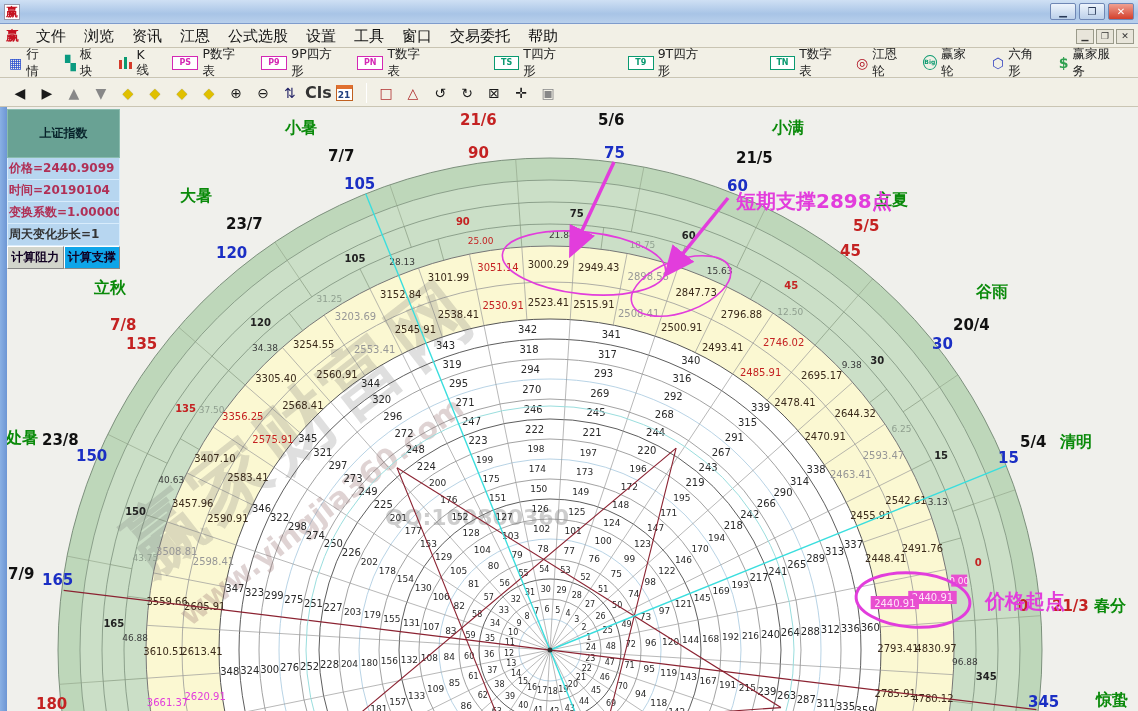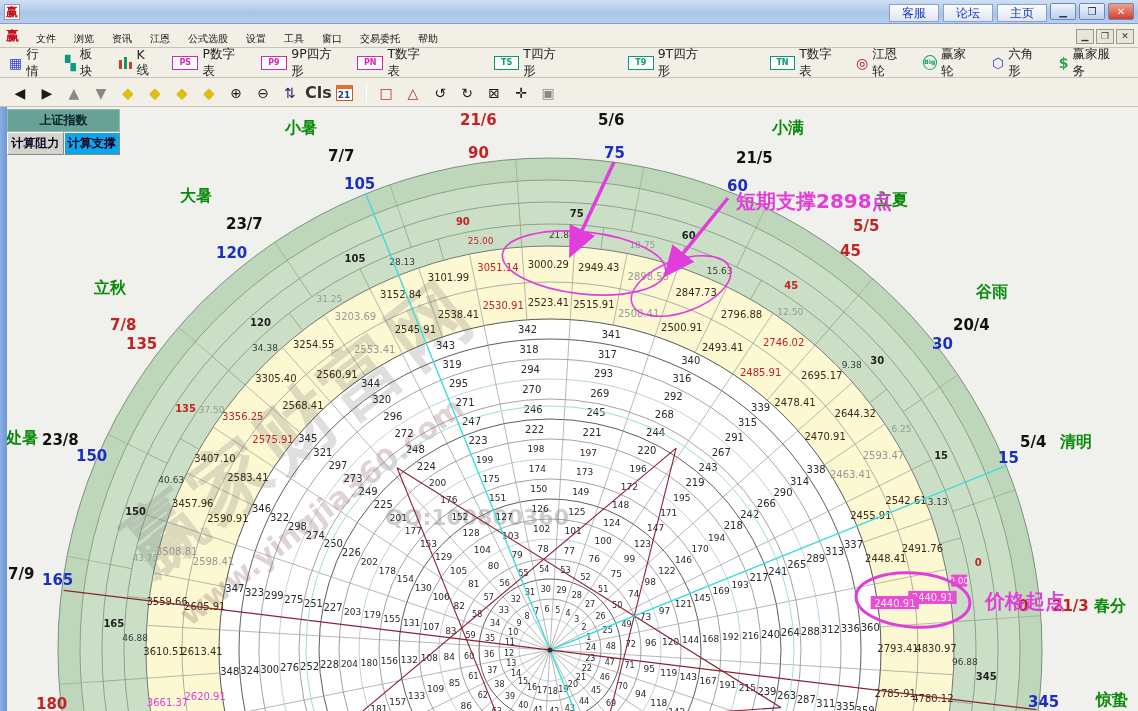--- a/index.html
+++ b/index.html
@@ -20,21 +20,21 @@
     border:1px solid #8aa0c8; padding:1px 12px; margin-left:4px; cursor:pointer; }
   .winbtn { width:26px; height:17px; margin-left:3px; border:1px solid #6f87b5;
     background:linear-gradient(#eef4fc,#bcd0ea); color:#2a3a58; font-size:10px;
     line-height:15px; text-align:center; border-radius:2px; cursor:pointer; }
   .winbtn.close { background:linear-gradient(#f0a090,#d33f2c); color:#fff; font-weight:bold; }
 
   
   #menubar { position:absolute; left:0; top:25px; width:1138px; height:23px;
     background:#f2f0e6; border-bottom:1px solid #c9c4b2; display:flex; align-items:center; padding:0 4px; }
   #menubar .logo { color:#c41220; font-weight:bold; font-size:13px; margin:0 8px 0 2px; }
-  .menu-item { font-size:10px; color:#111; padding:2px 9px; cursor:pointer;margin-top:48px; }
+  .menu-item { font-size:15px; color:#111; padding:2px 9px; cursor:pointer;margin-top:48px; }
   #menubar .spacer { flex:1; }
   .childbtn { width:18px; height:15px; border:1px solid #9a9a8a; background:#e8e5da;
     font-size:9px; line-height:13px; text-align:center; margin-left:2px; color:#333; cursor:pointer; }
 
   
   #toolbar { position:absolute; left:0; top:48px; width:1138px; height:30px;
     background:#f2f0e6; border-bottom:1px solid #cac5b3; display:flex; align-items:center; padding:0 6px; }
   .tool { display:flex; align-items:center; margin-right:10px; cursor:pointer; padding:2px 3px; }
   .tool .ticon { margin-right:4px; }
   .tool .tlabel { font-size:12.5px; color:#222; }
@@ -65,41 +65,40 @@
   
   #chart { position:absolute; left:0; top:107px; width:1138px; height:604px;
     background:#f0f0ec; overflow:hidden; }
   #leftstrip { position:absolute; left:0; top:0; width:7px; height:604px;
     background:linear-gradient(90deg,#89b0e4,#6d96d4); }
   #wheel-svg { position:absolute; left:0; top:0; }
 
   
   #panel { position:absolute; left:7px; top:2px; width:113px; font-size:12px; }
   #panel .hdr { background:#69a294; color:#07222a; font-weight:bold; text-align:center;
-    padding:2px 0; border:1px solid #8abcae; }
+    padding:15px 0; border:1px solid #8abcae; }
   #panel .row { background:#b7d6f0; color:#b03056; font-weight:bold; padding:2px 1px;
     border:1px solid #d8ecfc; border-top:none; white-space:nowrap; overflow:hidden; }
   #panel .row.dark { color:#333; }
   #panel .btns { display:flex; }
   .pbtn { flex:1; text-align:center; font-weight:bold; color:#102; padding:2px 0;
     border:1px solid #fff; border-right-color:#888; border-bottom-color:#888; cursor:pointer; }
   .pbtn.gray { background:#d2d5cc; }
   .pbtn.green { background:#0ea5e9; }
 
   text { font-family:"DejaVu Sans","Liberation Sans",sans-serif; }
 </style>
 </head>
 <body>
 
 <div id="app">
 
   <div id="titlebar">
     <span class="logo">赢</span>
     <span class="spacer"></span>
-    <span id="tb-links"><span class="tb-link">客服</span><span class="tb-link">论坛</span><span class="tb-link">主页</span></span>
     <span class="winbtn">▁</span>
     <span class="winbtn">❐</span>
     <span class="winbtn close">✕</span>
   </div>
 
   <div id="menubar">
     <span class="logo">赢</span>
     <span id="menu-items"><span class="menu-item">文件</span><span class="menu-item">浏览</span><span class="menu-item">资讯</span><span class="menu-item">江恩</span><span class="menu-item">公式选股</span><span class="menu-item">设置</span><span class="menu-item">工具</span><span class="menu-item">窗口</span><span class="menu-item">交易委托</span><span class="menu-item">帮助</span></span>
     <span class="spacer"></span>
     <span class="childbtn">▁</span>
@@ -954,20 +953,26 @@
           <ellipse cx="913" cy="493" rx="57" ry="27" fill="none" stroke="#e23ddc" stroke-width="3" transform="rotate(4 913 493)"></ellipse>
           <line x1="614" y1="55" x2="572" y2="145" stroke="#e23ddc" stroke-width="3.5" marker-end="url(#arr)"></line>
           <line x1="728" y1="91" x2="668" y2="165" stroke="#e23ddc" stroke-width="3.5" marker-end="url(#arr)"></line>
           <text x="736" y="101" font-size="20" font-weight="bold" fill="#e23ddc">短期支撑2898点</text>
           <text x="985" y="501" font-size="20" font-weight="bold" fill="#e23ddc">价格起点</text>
         </g>
       </svg>
     <div id="leftstrip"></div>
     <div id="panel">
       <div class="hdr">上证指数</div>
+      <div id="panel-rows">
+          <div class="row">价格=2440.9099</div>
+          <div class="row">时间=20190104</div>
+          <div class="row">变换系数=1.00000</div>
+          <div class="row dark">周天变化步长=1</div>
+        </div>
       <div class="btns" id="panel-btns">
           <div class="pbtn gray">计算阻力</div>
           <div class="pbtn green">计算支撑</div>
         </div>
     </div>
   </div>
 
 </div>
 
 </body></html>

